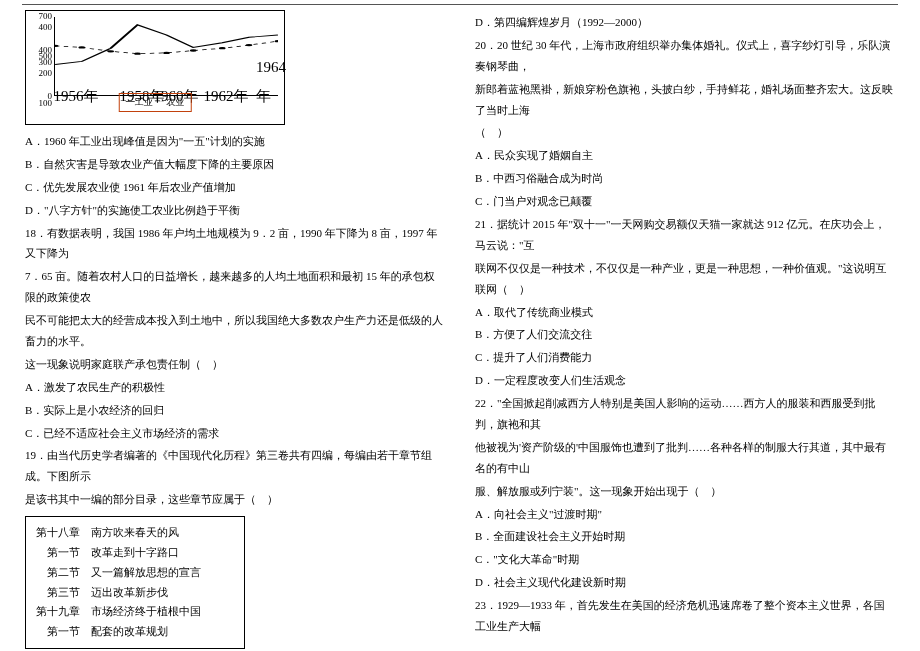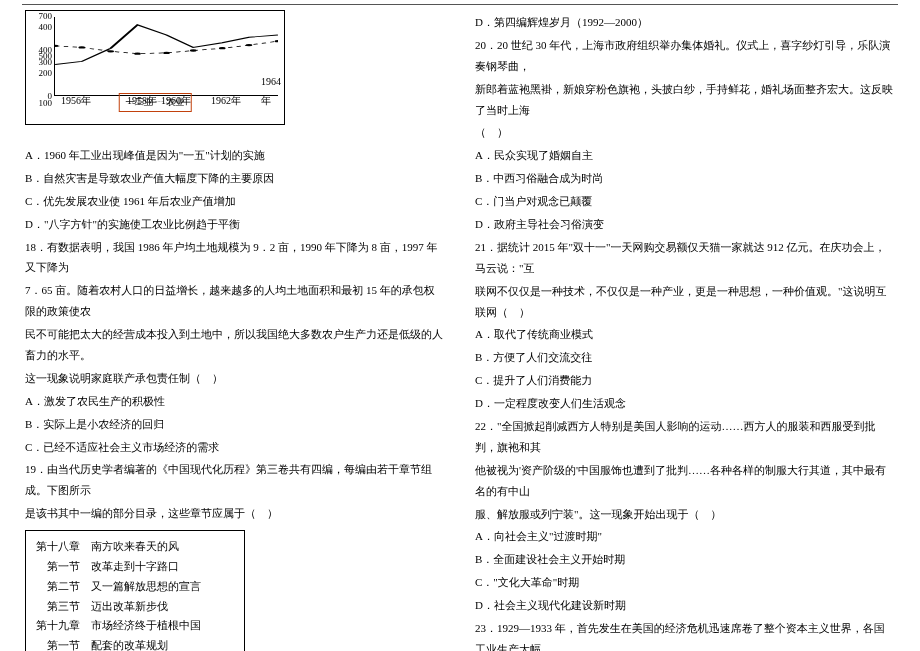--- a/index.html
+++ b/index.html
@@ -20,21 +20,21 @@
     height: 100%;
   }
   .col {
     flex: 1;
     min-width: 0;
   }
   .chart-box {
     border: 1px solid #000;
     width: 260px;
     height: 115px;
-    margin-bottom: 20px;
+    margin-bottom: 6px;
     position: relative;
     background: #fff;
     padding-left: 28px;
   }
   .chart-inner {
     position: absolute;
     left: 28px;
     top: 6px;
     right: 6px;
     bottom: 28px;
@@ -45,21 +45,21 @@
     position: absolute;
     left: 2px;
     width: 24px;
     text-align: right;
     font-size: 9px;
     transform: translateY(-50%);
   }
   .xtick {
     position: absolute;
     bottom: 14px;
-    font-size: 10px;
+    font-size: 15px;
     transform: translateX(-50%);
   }
   .chart-legend {
     position: absolute;
     bottom: 12px;
     left: 50%;
     transform: translateX(-50%);
     font-size: 9px;
     border: 1px solid #c2410c;
     padding: 0 6px;
@@ -164,21 +164,20 @@
 
   <div class="col">
     <div class="option-line">D．第四编辉煌岁月（1992—2000）</div>
 
     <div class="stem-line">20．20 世纪 30 年代，上海市政府组织举办集体婚礼。仪式上，喜字纱灯引导，乐队演奏钢琴曲，</div>
     <div class="stem-line">新郎着蓝袍黑褂，新娘穿粉色旗袍，头披白纱，手持鲜花，婚礼场面整齐宏大。这反映了当时上海</div>
     <div class="stem-line">（　）</div>
     <div class="option-line">A．民众实现了婚姻自主</div>
     <div class="option-line">B．中西习俗融合成为时尚</div>
     <div class="option-line">C．门当户对观念已颠覆</div>
-    <div class="option-line">D．政府主导社会习俗演变</div>
 
     <div class="stem-line">21．据统计 2015 年"双十一"一天网购交易额仅天猫一家就达 912 亿元。在庆功会上，马云说："互</div>
     <div class="stem-line">联网不仅仅是一种技术，不仅仅是一种产业，更是一种思想，一种价值观。"这说明互联网（　）</div>
     <div class="option-line">A．取代了传统商业模式</div>
     <div class="option-line">B．方便了人们交流交往</div>
     <div class="option-line">C．提升了人们消费能力</div>
     <div class="option-line">D．一定程度改变人们生活观念</div>
 
     <div class="stem-line">22．"全国掀起削减西方人特别是美国人影响的运动……西方人的服装和西服受到批判，旗袍和其</div>
     <div class="stem-line">他被视为'资产阶级的'中国服饰也遭到了批判……各种各样的制服大行其道，其中最有名的有中山</div>

